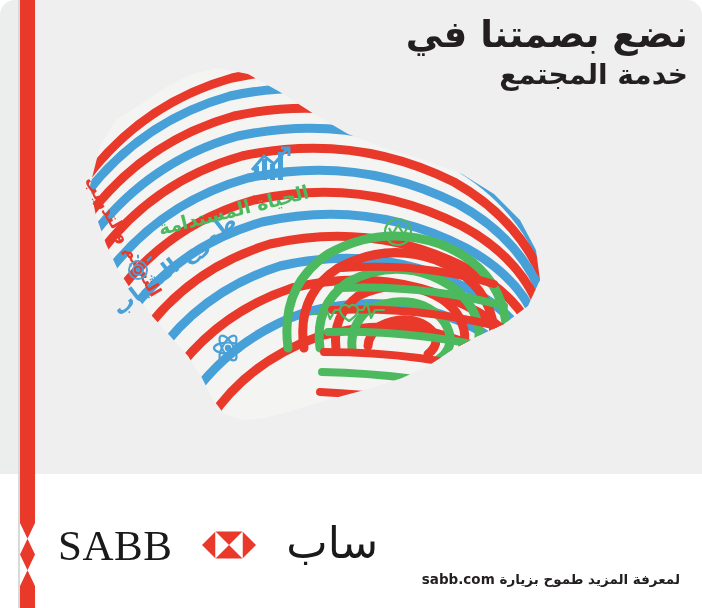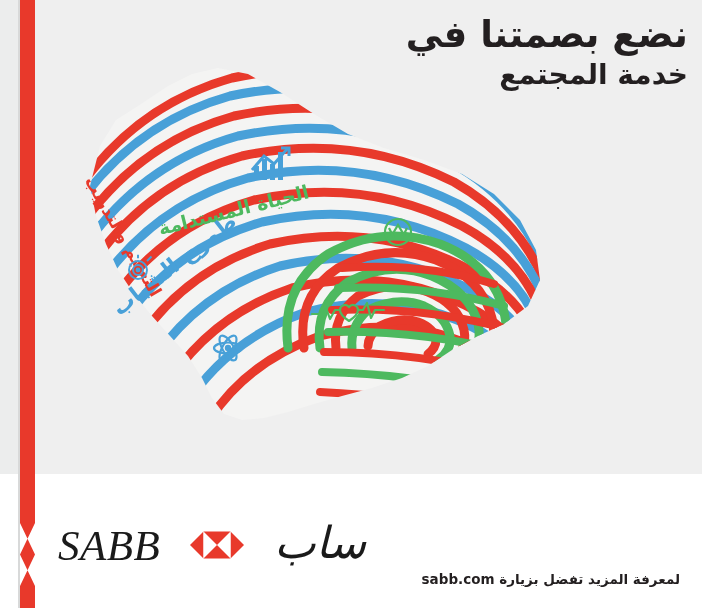--- a/index.html
+++ b/index.html
@@ -9,20 +9,21 @@
   }
   body {
     font-family: "DejaVu Sans", "Liberation Sans", sans-serif;
   }
   #ad {
     position: relative;
     width: 702px;
     height: 608px;
     overflow: hidden;
     background: #ffffff;
+    border-radius: 15px;
   }
   
   .panel-left-grey {
     position: absolute;
     left: 0; top: 0;
     width: 21px; height: 474px;
     background: #eceded;
   }
   .panel-main-grey {
     position: absolute;
@@ -89,21 +90,20 @@
 
   
   .footer-logo {
     position: absolute;
     left: 58px;
     top: 521px;
     height: 48px;
     display: flex;
     align-items: center;
     gap: 17px;
-    font-style: italic;
   }
   .sabb-word {
     font-family: "Liberation Serif", "DejaVu Serif", serif;
     font-size: 43px;
     letter-spacing: 0.5px;
     color: #1a1a1a;
     line-height: 1;
   }
   .hex-logo {
     margin: 0 13px;
@@ -289,17 +289,17 @@
         <rect x="15" y="5" width="30" height="30" fill="#ffffff"></rect>
         <polygon points="15,5 45,5 30,20" fill="#e8392b"></polygon>
         <polygon points="15,35 45,35 30,20" fill="#e8392b"></polygon>
       </svg>
     </span>
 
     <span class="sabb-arabic">ساب</span>
   </div>
 
   <div class="footer-cta">
-    <span>لمعرفة المزيد تفضل بزيارة</span>
+    <span>لمعرفة المزيد طموح بزيارة</span>
     <span class="dom">sabb.com</span>
   </div>
 
 </div>
 
 </body></html>

